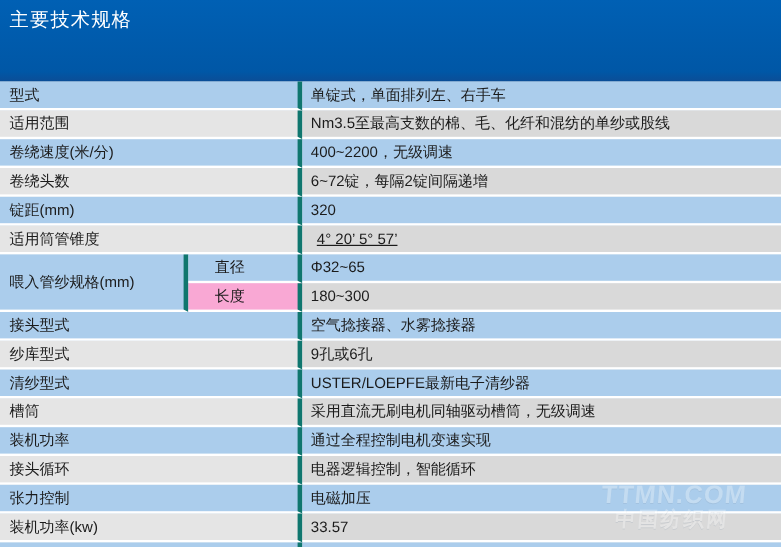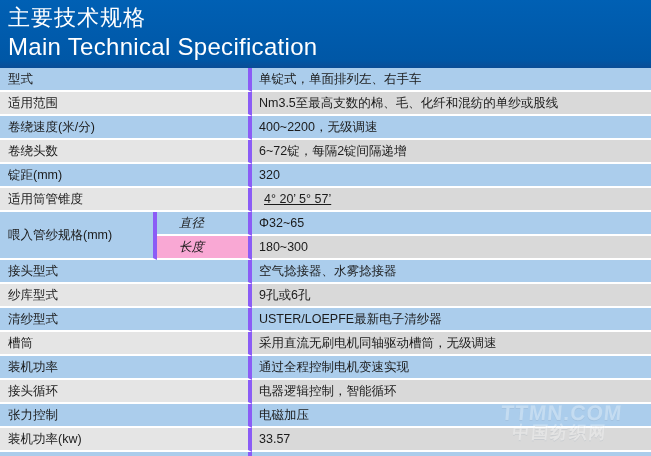--- a/index.html
+++ b/index.html
@@ -20,21 +20,21 @@
     width: 651px;
     height: 68px;
     background: #0059a9;
     background: linear-gradient(to bottom, #0060b4 0%, #0057a6 88%, #0b4d96 100%);
     box-sizing: border-box;
     padding: 4px 0 0 8px;
     color: #ffffff;
     overflow: hidden;
   }
   .header .title-cn {
-    font-size: 22px;
+    font-size: 16px;
     line-height: 27px;
     letter-spacing: 1px;
     font-weight: normal;
     white-space: nowrap;
   }
   .header .title-en {
     font-size: 24px;
     line-height: 31px;
     letter-spacing: 0.3px;
     font-weight: normal;
@@ -50,32 +50,31 @@
   }
   .spec-table tr { height: 22px; }
 
   .spec-table td {
     height: 22px;
     font-size: 12.5px;
     line-height: 22px;
     color: #1b1b1b;
     padding: 0 0 0 8px;
     border-bottom: 2px solid #ffffff;
-    border-right: 4px solid #8b5cf6;
+    border-right: 4px solid #0f766e;
     white-space: nowrap;
     overflow: hidden;
     vertical-align: middle;
   }
   .spec-table td.val {
     border-right: 0;
     padding-left: 7px;
   }
   .spec-table td.sub {
     padding-left: 22px;
-    font-style: italic;
   }
   .spec-table td.merged {
     vertical-align: middle;
     border-bottom: 2px solid #ffffff;
   }
   .spec-table td.center-pad { padding-left: 12px; text-decoration: underline; }
 
   
   .blue td { background: #abcdec; }
   .gray td { background: #e5e5e5; }
@@ -113,21 +112,20 @@
     color: #ffffff;
     line-height: 19px;
     text-shadow: 0 1px 0 rgba(120,140,160,0.55);
   }
 </style>
 </head>
 <body>
 
 <div class="header">
   <div class="title-cn">主要技术规格</div>
-  <div class="title-en">Main Technical Specification</div>
 </div>
 
 <table class="spec-table">
   <colgroup>
     <col class="c-label">
     <col class="c-sub">
     <col class="c-val">
   </colgroup>
   <tbody>
 

